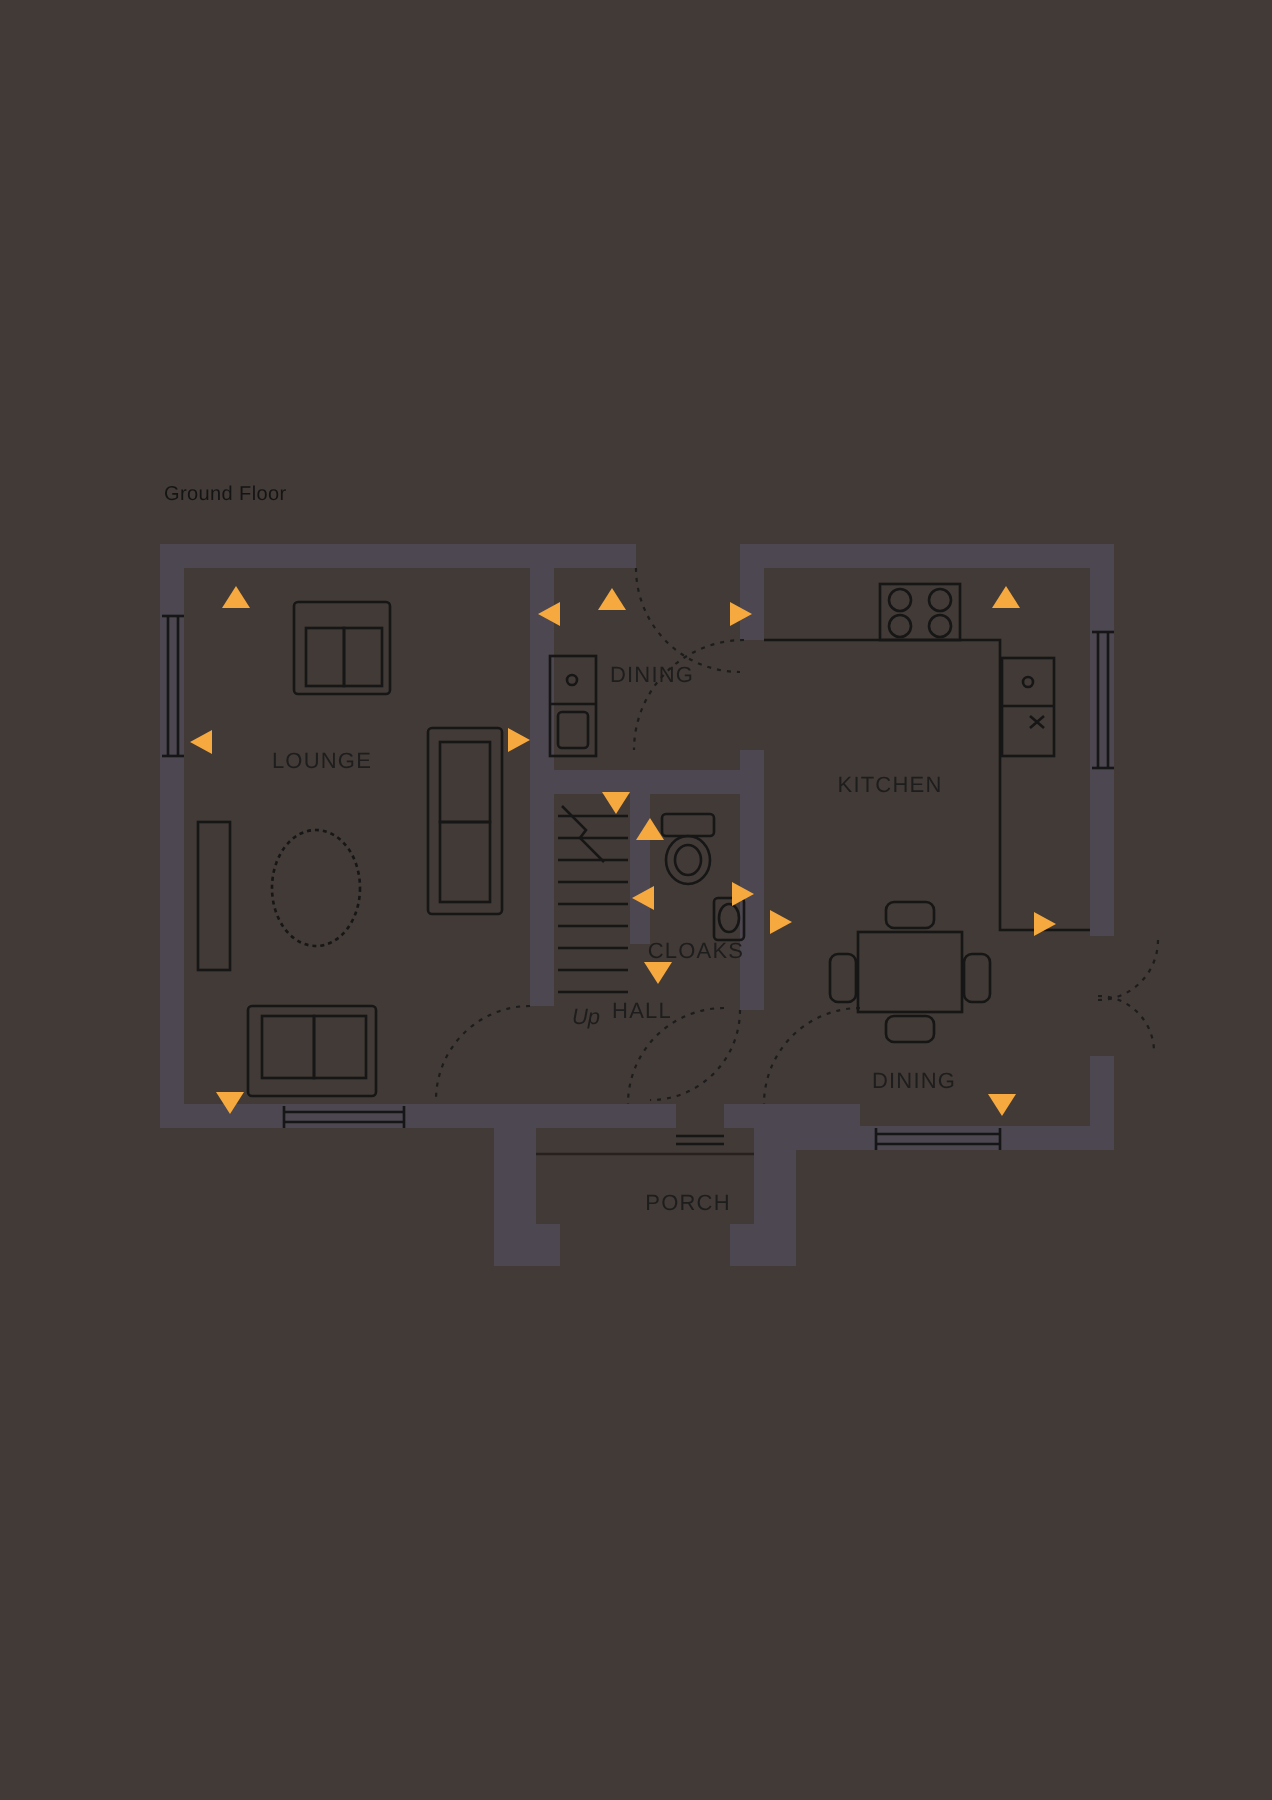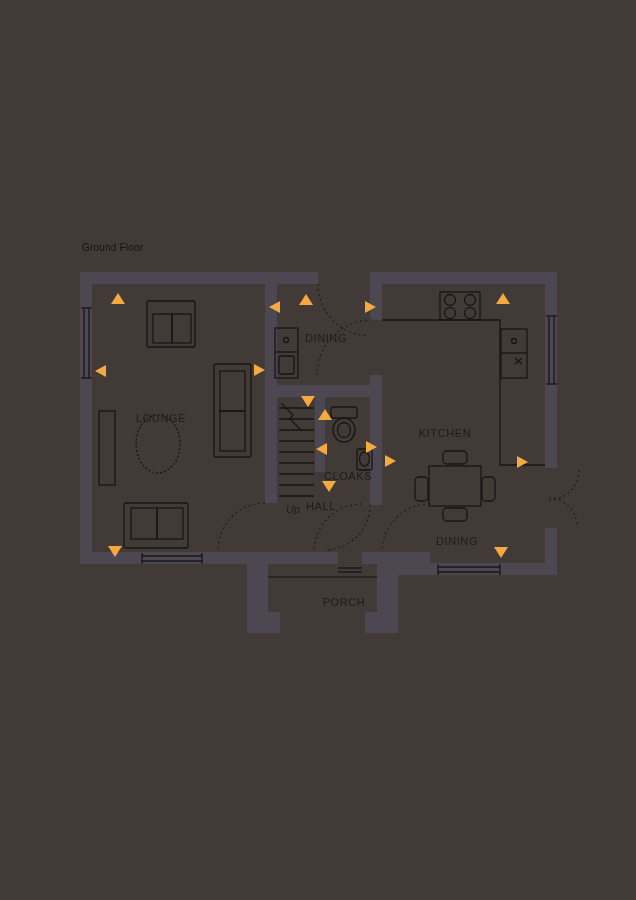--- a/index.html
+++ b/index.html
@@ -198,21 +198,21 @@
       <div class="marker up" style="left: 318px; top: 409px;"></div>
       <div class="marker left" style="left: 316px; top: 443px;"></div>
       <div class="marker right" style="left: 366px; top: 441px;"></div>
       <div class="marker right" style="left: 385px; top: 455px;"></div>
       <div class="marker down" style="left: 322px; top: 481px;"></div>
       <div class="marker right" style="left: 517px; top: 456px;"></div>
       <div class="marker down" style="left: 494px; top: 547px;"></div>
       <div class="marker down" style="left: 108px; top: 546px;"></div>
     </div>
 
-  <div class="room-label" style="left:161px;top:375px;margin-top:37px;">LOUNGE</div>
+  <div class="room-label" style="left:161px;top:375px;">LOUNGE</div>
   <div class="room-label" style="left:326px;top:332px;">DINING</div>
-  <div class="room-label" style="left:445px;top:387px;margin-top:40px;">KITCHEN</div>
+  <div class="room-label" style="left:445px;top:387px;">KITCHEN</div>
   <div class="room-label" style="left:348px;top:470px;">CLOAKS</div>
   <div class="room-label" style="left:321px;top:500px;">HALL</div>
   <div class="up-label" style="left:293px;top:503px;font-style:italic;">Up</div>
   <div class="room-label" style="left:457px;top:535px;">DINING</div>
   <div class="room-label" style="left:322px;top:596px;padding-left:44px;">PORCH</div>
 </div>
 
 </body></html>

